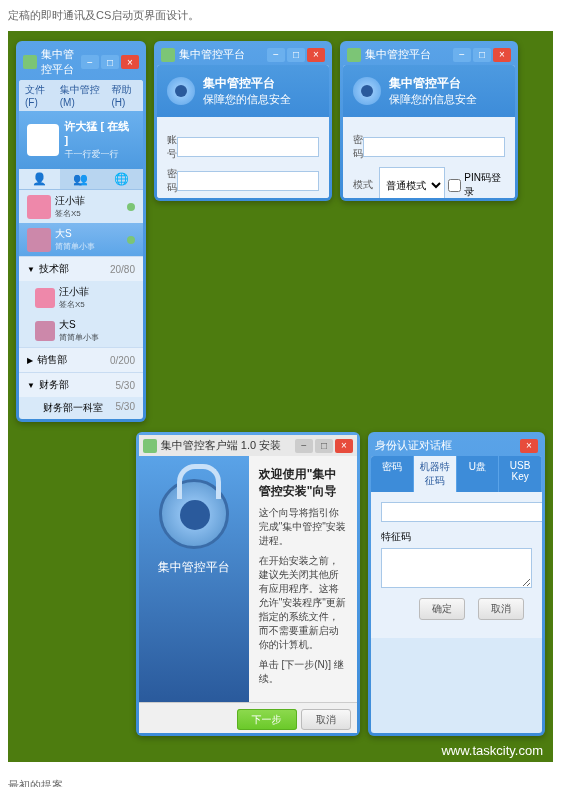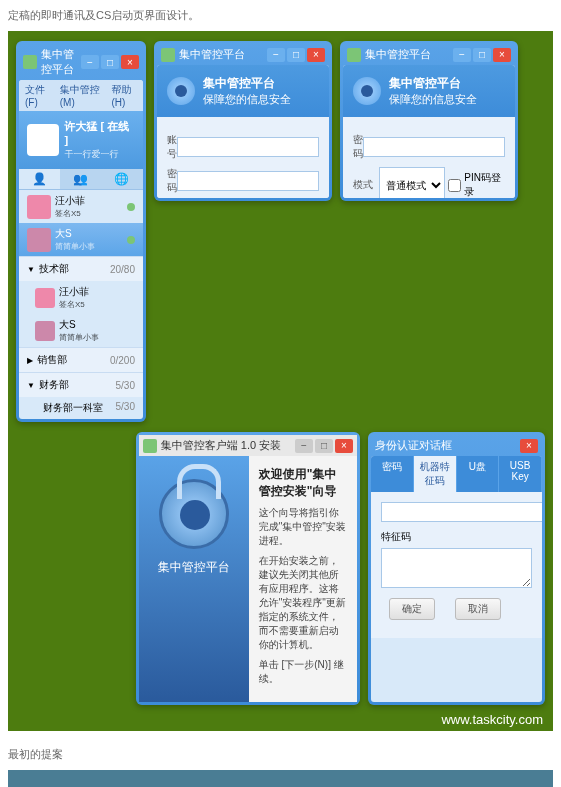--- a/index.html
+++ b/index.html
@@ -76,21 +76,21 @@
 
 
 .auth-tabs{display:flex;background:#3d8cd9}
 .atab{flex:1;padding:4px;text-align:center;font-size:10px;color:#fff;border-right:1px solid #5aa3e8}
 .atab.active{background:#e8f1fb;color:#2a5a9c}
 .auth-body{padding:10px;background:#e8f1fb;font-size:10px}
 .auth-lbl{margin:4px 0}
 .auth-inp{display:flex;gap:4px;margin-bottom:8px}
 .auth-inp input{flex:1;height:20px;border:1px solid #a8c8e8;padding:0 4px}
 .auth-ta{width:100%;height:40px;border:1px solid #a8c8e8;background:#fff}
-.auth-btns{display:flex;gap:20px;padding:8px}
+.auth-btns{display:flex;gap:13px;justify-content:flex-end;padding:8px}
 </style>
 </head>
 <body>
 
 <div class="section">
   <div class="section-title">定稿的即时通讯及CS启动页界面设计。</div>
   <div class="bg-blue">
     <div class="row">
 
       <div class="win" style="width:130px">
@@ -251,20 +251,24 @@
           <div class="inst-left">
             <div class="biglock"></div>
             <div class="inst-left-title">集中管控平台</div>
           </div>
           <div class="inst-right">
             <div class="inst-h">欢迎使用"集中管控安装"向导</div>
             <div class="inst-p">这个向导将指引你完成"集中管控"安装进程。</div>
             <div class="inst-p">在开始安装之前，建议先关闭其他所有应用程序。这将允许"安装程序"更新指定的系统文件，而不需要重新启动你的计算机。</div>
             <div class="inst-p">单击 [下一步(N)] 继续。</div>
           </div>
+        </div>
+        <div class="inst-foot">
+          <span class="btn btn-green" style="padding:4px 14px;font-size:10px">下一步</span>
+          <span class="btn btn-gray" style="padding:4px 14px;font-size:10px">取消</span>
         </div>
       </div>
 
       <div class="win" style="width:177px">
         <div class="win-title">
           <span class="win-title-text">身份认证对话框</span>
           <div class="win-btns">
               <span class="wb close">×</span>
             </div>
         </div>

